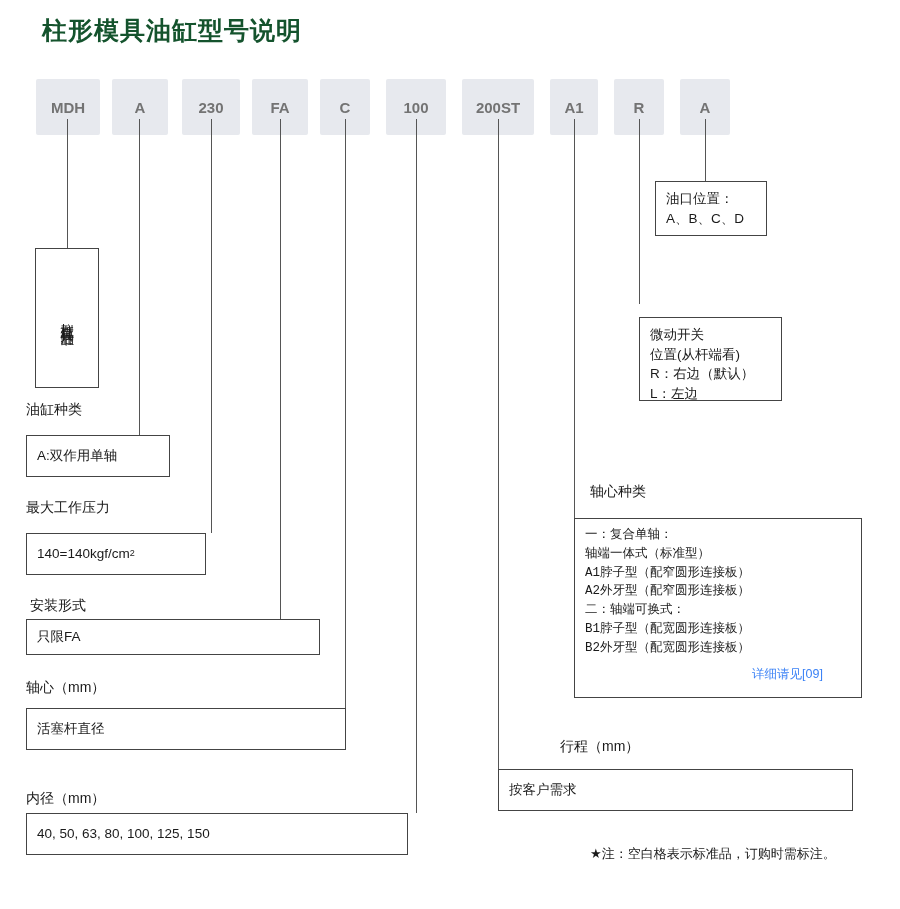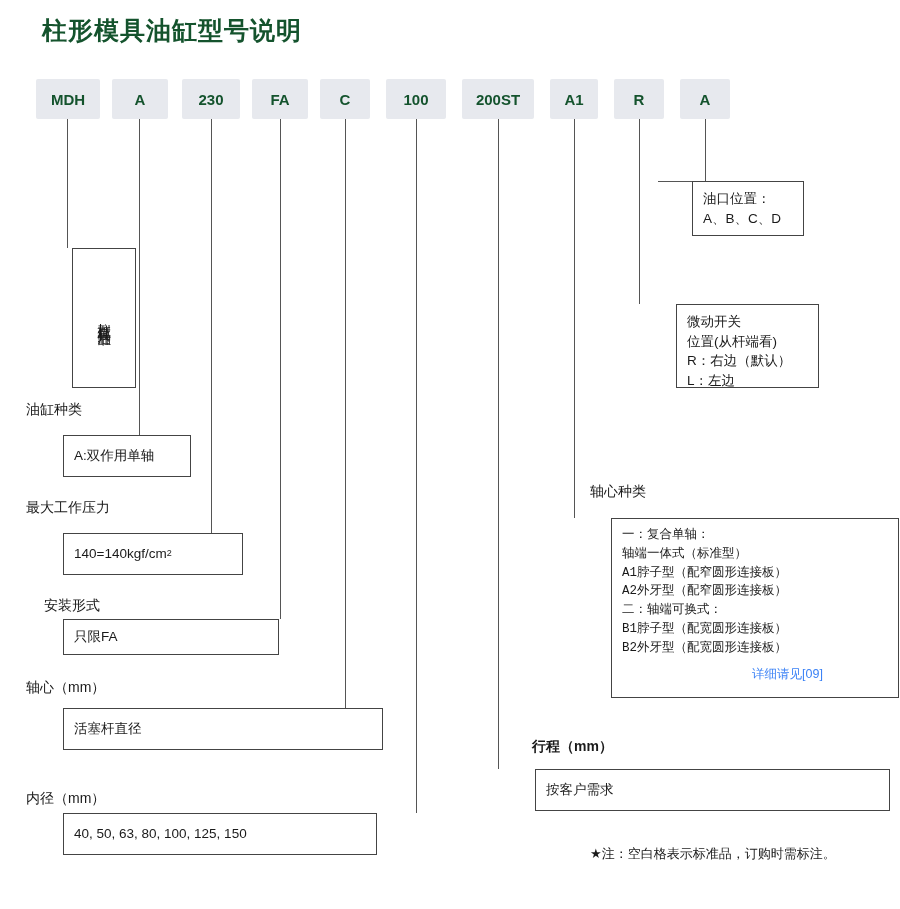--- a/index.html
+++ b/index.html
@@ -21,46 +21,45 @@
     font-size: 25px;
     font-weight: bold;
     color: #14532d;
     letter-spacing: 1px;
   }
 
   
   .code-box {
     position: absolute;
     background: #e7e9ee;
-    color: #14532d;
+    color: #737373;
     font-weight: bold;
     font-size: 15px;
     display: flex;
     align-items: center;
     justify-content: center;
-    height: 40px;
+    height: 56px;
     top: 79px;
     border-radius: 2px;
   }
 
   
   .vline { position: absolute; background: #555; width: 1px; }
   .hline { position: absolute; background: #555; height: 1px; }
 
   
   .box {
     position: absolute;
     border: 1px solid #444;
     background: #fff;
     font-size: 13.5px;
     line-height: 1.45;
     padding: 7px 10px;
     color: #1a1a1a;
     white-space: pre-line;
-    margin-left: 37px;
   }
   .box.vert {
     writing-mode: vertical-rl;
     text-orientation: upright;
     letter-spacing: 2px;
     padding: 10px 6px;
     line-height: 1.3;
   }
 
   .caption {
@@ -116,50 +115,50 @@
   <div class="vline" style="left:574px; top:119px; height:399px;"></div>
 
   <div class="vline" style="left:639px; top:119px; height:185px;"></div>
 
   <div class="vline" style="left:705px; top:119px; height:62px;"></div>
   <div class="hline" style="left:658px; top:181px; width:48px;"></div>
 
   <div class="box vert" style="left:35px; top:248px; width:64px; height:140px; display:flex; align-items:center; justify-content:center;">柱型模具油缸</div>
 
   <div class="caption" style="left:26px; top:401px;">油缸种类</div>
-  <div class="box" style="left:26px; top:435px; width:128px; height:42px; display:flex; align-items:center;">A:双作用单轴</div>
+  <div class="box" style="left:26px; top:435px; width:144px; height:42px; display:flex; align-items:center;">A:双作用单轴</div>
 
   <div class="caption" style="left:26px; top:499px;">最大工作压力</div>
   <div class="box" style="left:26px; top:533px; width:180px; height:42px; display:flex; align-items:center;"><span>140=140kgf/cm</span><span class="sup">2</span></div>
 
-  <div class="caption" style="left:44px; top:597px;">安装形式</div>
-  <div class="box" style="left:26px; top:619px; width:216px; height:36px; display:flex; align-items:center;">只限FA</div>
+  <div class="caption" style="left:30px; top:597px;">安装形式</div>
+  <div class="box" style="left:26px; top:619px; width:294px; height:36px; display:flex; align-items:center;">只限FA</div>
 
   <div class="caption" style="left:26px; top:679px;">轴心（mm）</div>
   <div class="box" style="left:26px; top:708px; width:320px; height:42px; display:flex; align-items:center;">活塞杆直径</div>
 
   <div class="caption" style="left:26px; top:790px;">内径（mm）</div>
-  <div class="box" style="left:26px; top:813px; width:314px; height:42px; display:flex; align-items:center;">40, 50, 63, 80, 100, 125, 150</div>
+  <div class="box" style="left:26px; top:813px; width:382px; height:42px; display:flex; align-items:center;">40, 50, 63, 80, 100, 125, 150</div>
 
   <div class="box" style="left:655px; top:181px; width:112px; height:55px;">油口位置：
 A、B、C、D</div>
 
-  <div class="box" style="left:639px; top:304px; width:143px; height:84px;">微动开关
+  <div class="box" style="left:639px; top:317px; width:143px; height:84px;">微动开关
 位置(从杆端看)
 R：右边（默认）
 L：左边</div>
 
   <div class="caption" style="left:590px; top:483px;">轴心种类</div>
   <div class="box" style="left:574px; top:518px; width:288px; height:180px; font-size:12.5px; line-height:1.5;font-family:Liberation Mono, monospace;"><span>一：复合单轴：
      轴端一体式（标准型）
      A1脖子型（配窄圆形连接板）
      A2外牙型（配窄圆形连接板）
 二：轴端可换式：
      B1脖子型（配宽圆形连接板）
      B2外牙型（配宽圆形连接板）</span></div>
   <div class="note red-note" style="left:752px; top:666px;">详细请见[09]</div>
 
-  <div class="caption" style="left:532px; top:738px;font-weight:bold;">行程（mm）</div>
+  <div class="caption" style="left:560px; top:738px;">行程（mm）</div>
   <div class="box" style="left:498px; top:769px; width:355px; height:42px; display:flex; align-items:center;">按客户需求</div>
 
   <div class="note" style="left:590px; top:845px;">★注：空白格表示标准品，订购时需标注。</div>
 
 </div>
 
 </body></html>

